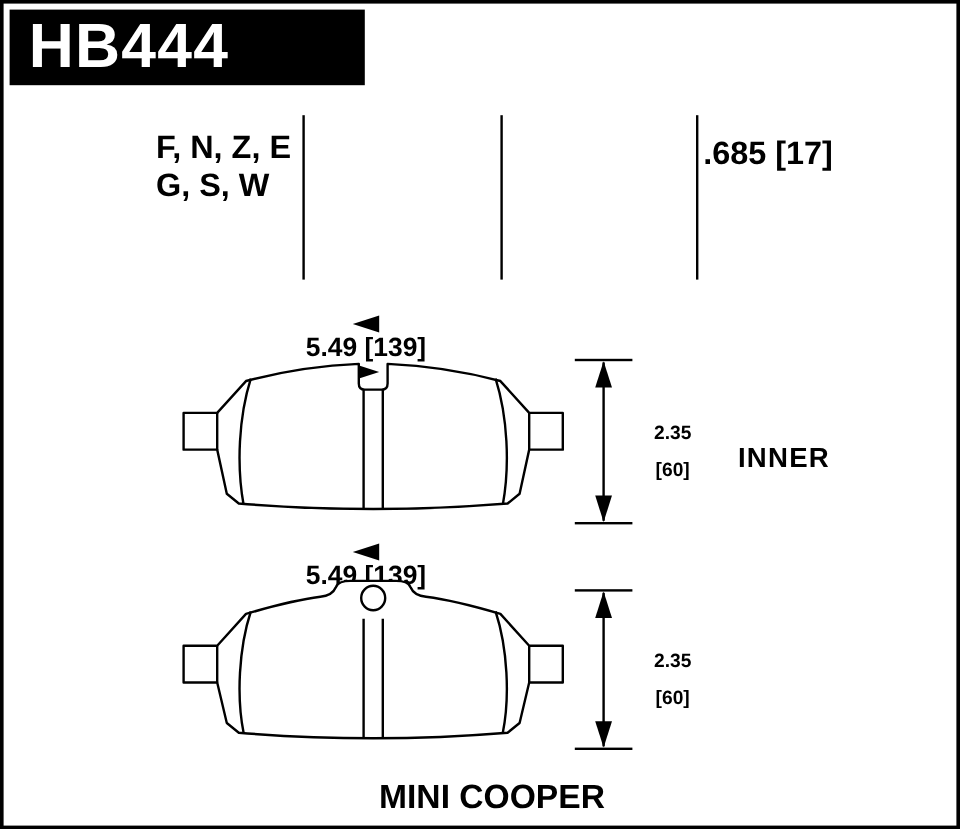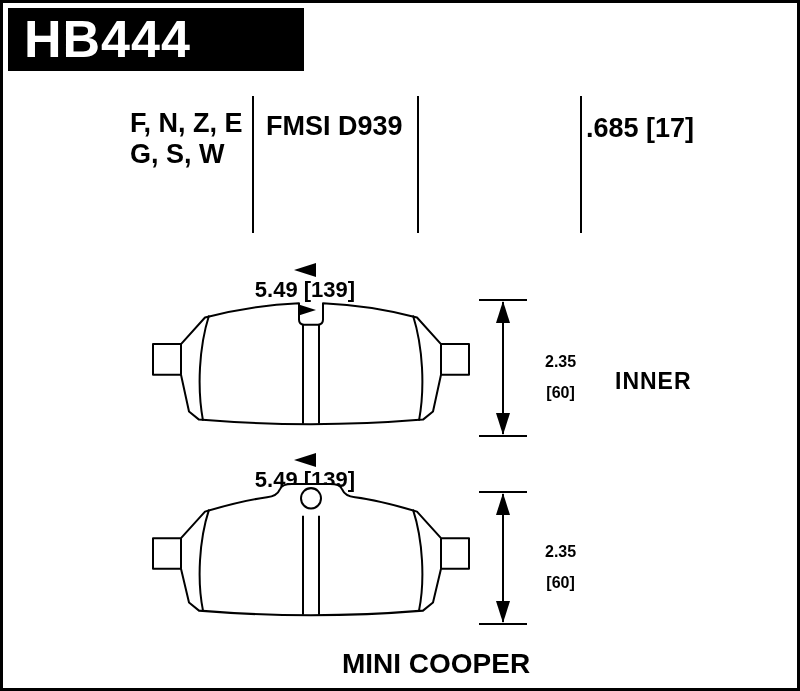--- a/index.html
+++ b/index.html
@@ -55,21 +55,20 @@
     <span>HB444</span>
   </div>
 
   <div class="abs spec" style="left:127px; top:105px;">
     <div>F, N, Z, E</div>
     <div>G, S, W</div>
   </div>
 
   <div class="abs divider" style="left:249px; top:93px; height:137px;"></div>
 
-  <div class="abs spec" style="left:263px; top:108px;">FMSI D939</div>
 
   <div class="abs divider" style="left:414px; top:93px; height:137px;"></div>
 
   <div class="abs divider" style="left:577px; top:93px; height:137px;"></div>
 
   <div class="abs spec" style="left:583px; top:110px;">.685 [17]</div>
 
   <div class="abs hdim" style="left:148px; top:260px; width:308px;">
     <span class="ah left"></span>
     <span class="dline"></span>
@@ -123,15 +122,15 @@
     <div class="va up"></div>
     <div class="va down"></div>
   </div>
 
   <div class="abs dimstack" style="left:542px; top:533px;">
     <div>2.35</div>
     <div>[60]</div>
   </div>
 
 
-  <div class="abs vehicle" style="left:166px; top:645px; width:534px; text-align:center;">MINI COOPER</div>
+  <div class="abs vehicle" style="left:140px; top:645px; width:534px; text-align:center;">MINI COOPER</div>
 
 </div>
 
 </body></html>

